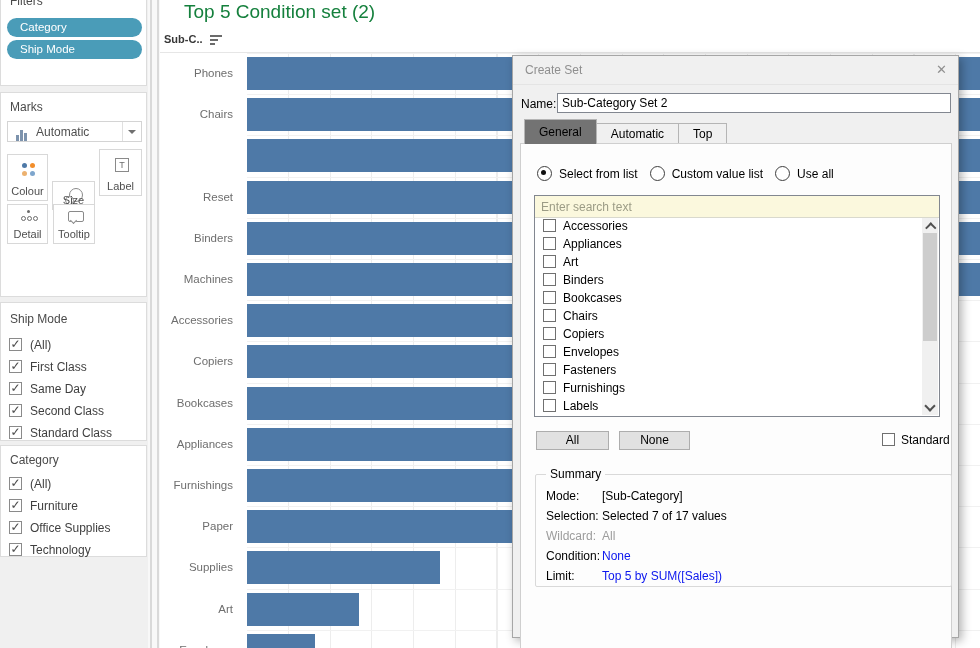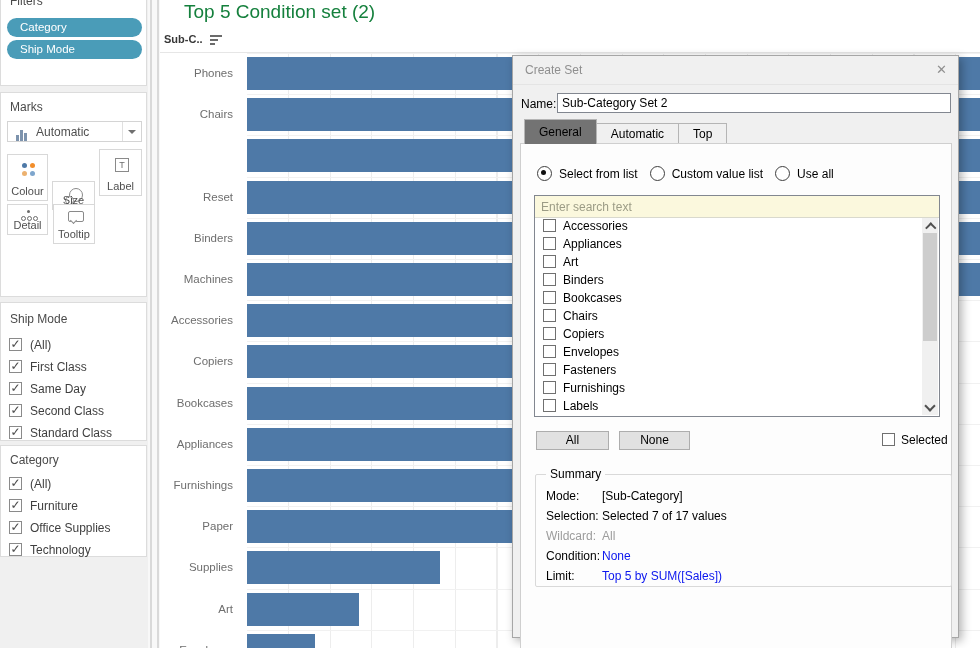--- a/index.html
+++ b/index.html
@@ -128,21 +128,21 @@
           <span style="position:absolute;left:12px;top:14px;width:7px;height:7px;border:1.5px solid #8a8a8a;border-radius:50%;background:#fff;"></span>
         </span>
         <span class="mlabel">Size</span>
       </div>
       <div class="mbtn" style="left:98px;top:56px;width:43px;height:47px;">
         <span>
           <span style="position:absolute;left:15px;top:8px;width:12px;height:12px;border:1px solid #8a8a8a;font-size:9px;line-height:12px;text-align:center;color:#6b6b6b;display:block;">T</span>
         </span>
         <span class="mlabel">Label</span>
       </div>
-      <div class="mbtn" style="left:6px;top:111px;width:41px;height:31px;">
+      <div class="mbtn" style="left:6px;top:111px;width:41px;height:40px;">
         <span>
           <span class="dot" style="left:19px;top:5px;width:3px;height:3px;background:#6b6b6b;"></span>
           <span class="dot" style="left:13px;top:11px;width:3px;height:3px;border:1px solid #6b6b6b;"></span>
           <span class="dot" style="left:19px;top:11px;width:3px;height:3px;border:1px solid #6b6b6b;"></span>
           <span class="dot" style="left:25px;top:11px;width:3px;height:3px;border:1px solid #6b6b6b;"></span>
         </span>
         <span class="mlabel">Detail</span>
       </div>
       <div class="mbtn" style="left:52px;top:111px;width:42px;height:40px;">
         <span>
@@ -364,21 +364,21 @@
           <div id="sthumb"></div>
           <div class="sarrow" style="bottom:6px;">
               <span style="transform:rotate(45deg);"></span>
             </div>
         </div>
       </div>
 
       <div class="dbtn" style="left:15px;top:287px;width:73px;height:19px;">All</div>
       <div class="dbtn" style="left:98px;top:287px;width:71px;height:19px;">None</div>
       <div id="exclude-box"></div>
-      <div id="exclude-label">Selected</div>
+      <div id="exclude-label">Standard</div>
 
       <div id="summary-box">
         <span id="summary-title">Summary</span>
         <div id="summary-rows">
             <div class="srow normal" style="top: 14px;"><span class="sl">Mode:</span><span class="sv">[Sub-Category]</span></div>
             <div class="srow normal" style="top: 34px;"><span class="sl">Selection:</span><span class="sv">Selected 7 of 17 values</span></div>
             <div class="srow muted" style="top: 54px;"><span class="sl">Wildcard:</span><span class="sv">All</span></div>
             <div class="srow link" style="top: 74px;"><span class="sl">Condition:</span><span class="sv">None</span></div>
             <div class="srow link" style="top: 94px;"><span class="sl">Limit:</span><span class="sv">Top 5 by SUM([Sales])</span></div>
           </div>

